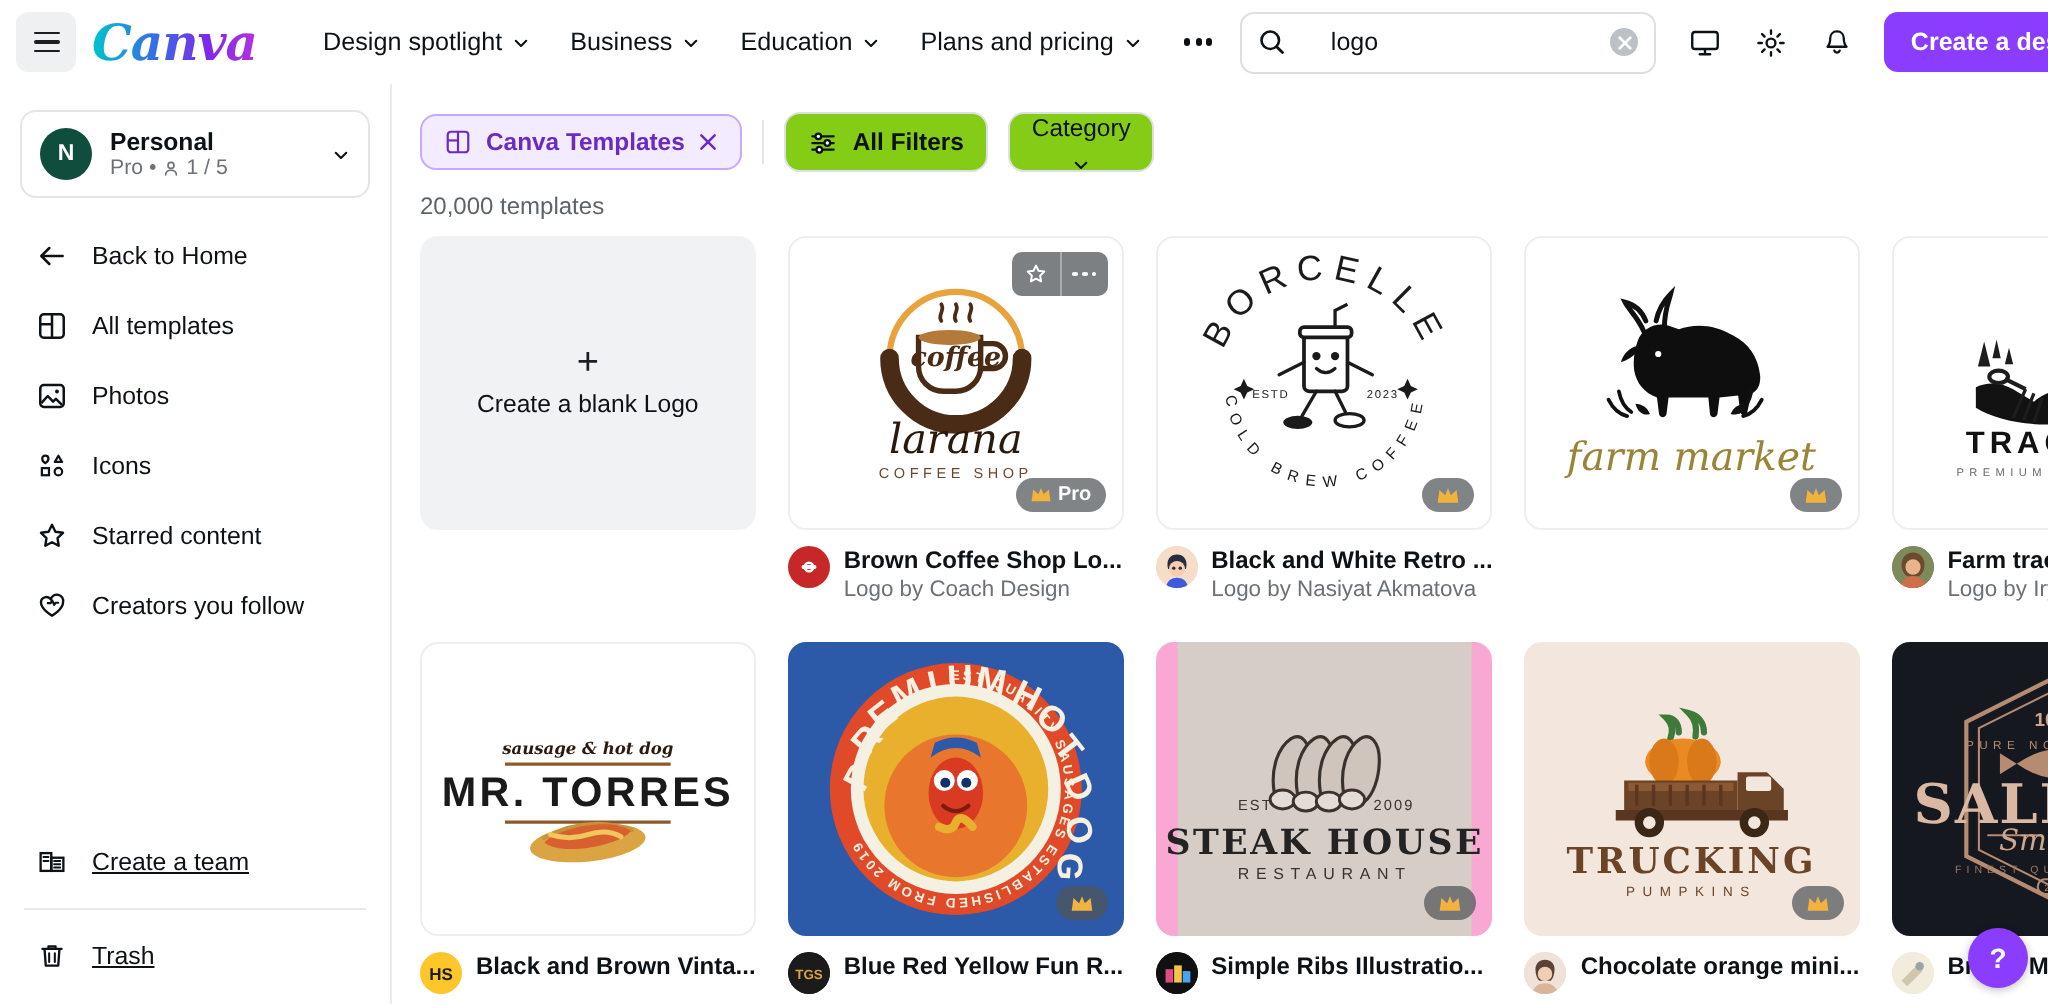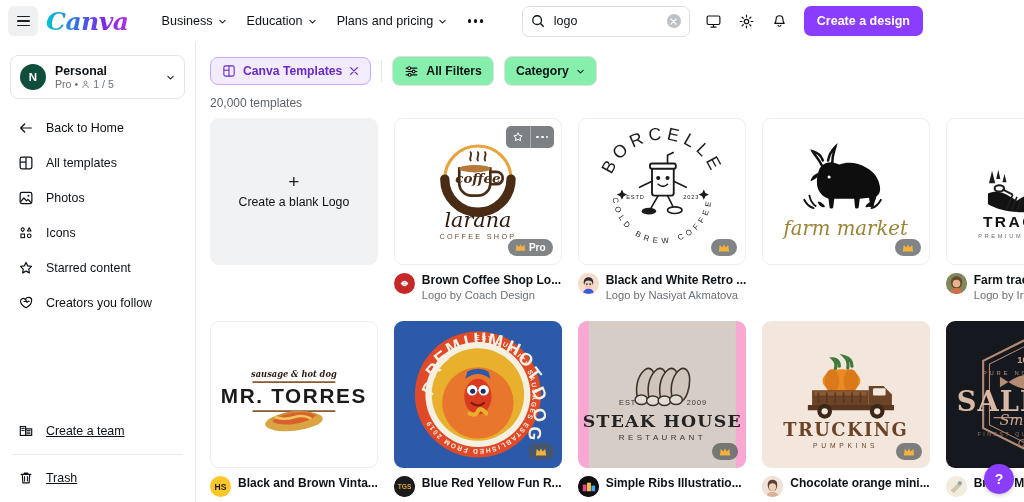--- a/index.html
+++ b/index.html
@@ -43,23 +43,23 @@
     font-size: 12.6px; color: #0d1216;
     padding: 7px 9px; border-radius: 6px; cursor: pointer; white-space: nowrap;
   }
   .chev { width: 9px; height: 9px; flex: none; display: block; }
   .dots-btn {
     display: flex; align-items: center; gap: 2.5px;
     padding: 9px 10px; border-radius: 6px; cursor: pointer;
   }
   .dots-btn span { width: 3.2px; height: 3.2px; border-radius: 50%; background: #0d1216; display: block; }
   .search {
-    margin-left: 29px;
-    width: 168px; height: 31px; border: 1px solid #dcdfe3; border-radius: 7px;
-    display: flex; align-items: center; padding: 0 8px; gap: 9px;
+    margin-left: 4px;
+    width: 208px; height: 31px; border: 1px solid #dcdfe3; border-radius: 7px;
+    display: flex; align-items: center; padding: 0 8px; gap: 22px;
     background: #fff; cursor: text; flex: none;
   }
   .search .stext { font-size: 12.5px; color: #0d1216; flex: 1; }
   .clear-x {
     width: 14px; height: 14px; border-radius: 50%; background: #bcc1c6;
     display: flex; align-items: center; justify-content: center; flex: none; cursor: pointer;
   }
   .topright { display: flex; align-items: center; gap: 3px; margin-left: 9px; }
   .icon-btn {
     width: 30px; height: 30px; border-radius: 50%;
@@ -113,24 +113,24 @@
   .filters { display: flex; align-items: center; gap: 10px; }
   .chip-active {
     display: flex; align-items: center; gap: 7px;
     height: 28px; padding: 0 11px; border-radius: 8px;
     background: #f3ebff; border: 1px solid #c9a8ff;
     color: #6a2bc2; font-size: 12.2px; font-weight: 600; cursor: pointer;
   }
   .chip {
     display: flex; align-items: center; gap: 7px;
     height: 30px; padding: 0 11px; border-radius: 8px;
-    background: #86efac; border: 1px solid #dcdfe3;
+    background: #84cc16; border: 1px solid #dcdfe3;
     color: #0d1216; font-size: 12.2px; font-weight: 700; cursor: pointer;
   }
-  .chip.reg { font-weight: 700; }
+  .chip.reg { font-weight: 400; flex-direction: column; }
   .sepbar { width: 1px; height: 22px; background: #e3e5e8; }
   .count { font-size: 12px; color: #5d6469; margin-top: 10px; margin-bottom: 8px; }
 
   .grid { display: grid; grid-template-columns: repeat(5, 1fr); gap: 18px 16px; }
   .card { display: flex; flex-direction: column; }
   .thumb {
     width: 100%; height: 147px; border-radius: 9px;
     position: relative; overflow: hidden;
     display: flex; align-items: center; justify-content: center;
     cursor: pointer; background: #fff; border: 1px solid #eceef0;
@@ -185,20 +185,26 @@
 
 <div class="topbar">
   <div class="hamburger">
     <i></i>
       <i></i>
       <i></i>
   </div>
   <div class="brand">Canva</div>
 
   <div class="navlinks">
+    <div class="navitem">
+      <span>Design spotlight</span>
+      <svg class="chev" viewBox="0 0 12 12">
+          <path d="M2.5 4.5L6 8l3.5-3.5" fill="none" stroke="#0d1216" stroke-width="1.4" stroke-linecap="round" stroke-linejoin="round"></path>
+        </svg>
+    </div>
     <div class="navitem">
       <span>Business</span>
       <svg class="chev" viewBox="0 0 12 12">
           <path d="M2.5 4.5L6 8l3.5-3.5" fill="none" stroke="#0d1216" stroke-width="1.4" stroke-linecap="round" stroke-linejoin="round"></path>
         </svg>
     </div>
     <div class="navitem">
       <span>Education</span>
       <svg class="chev" viewBox="0 0 12 12">
           <path d="M2.5 4.5L6 8l3.5-3.5" fill="none" stroke="#0d1216" stroke-width="1.4" stroke-linecap="round" stroke-linejoin="round"></path>

